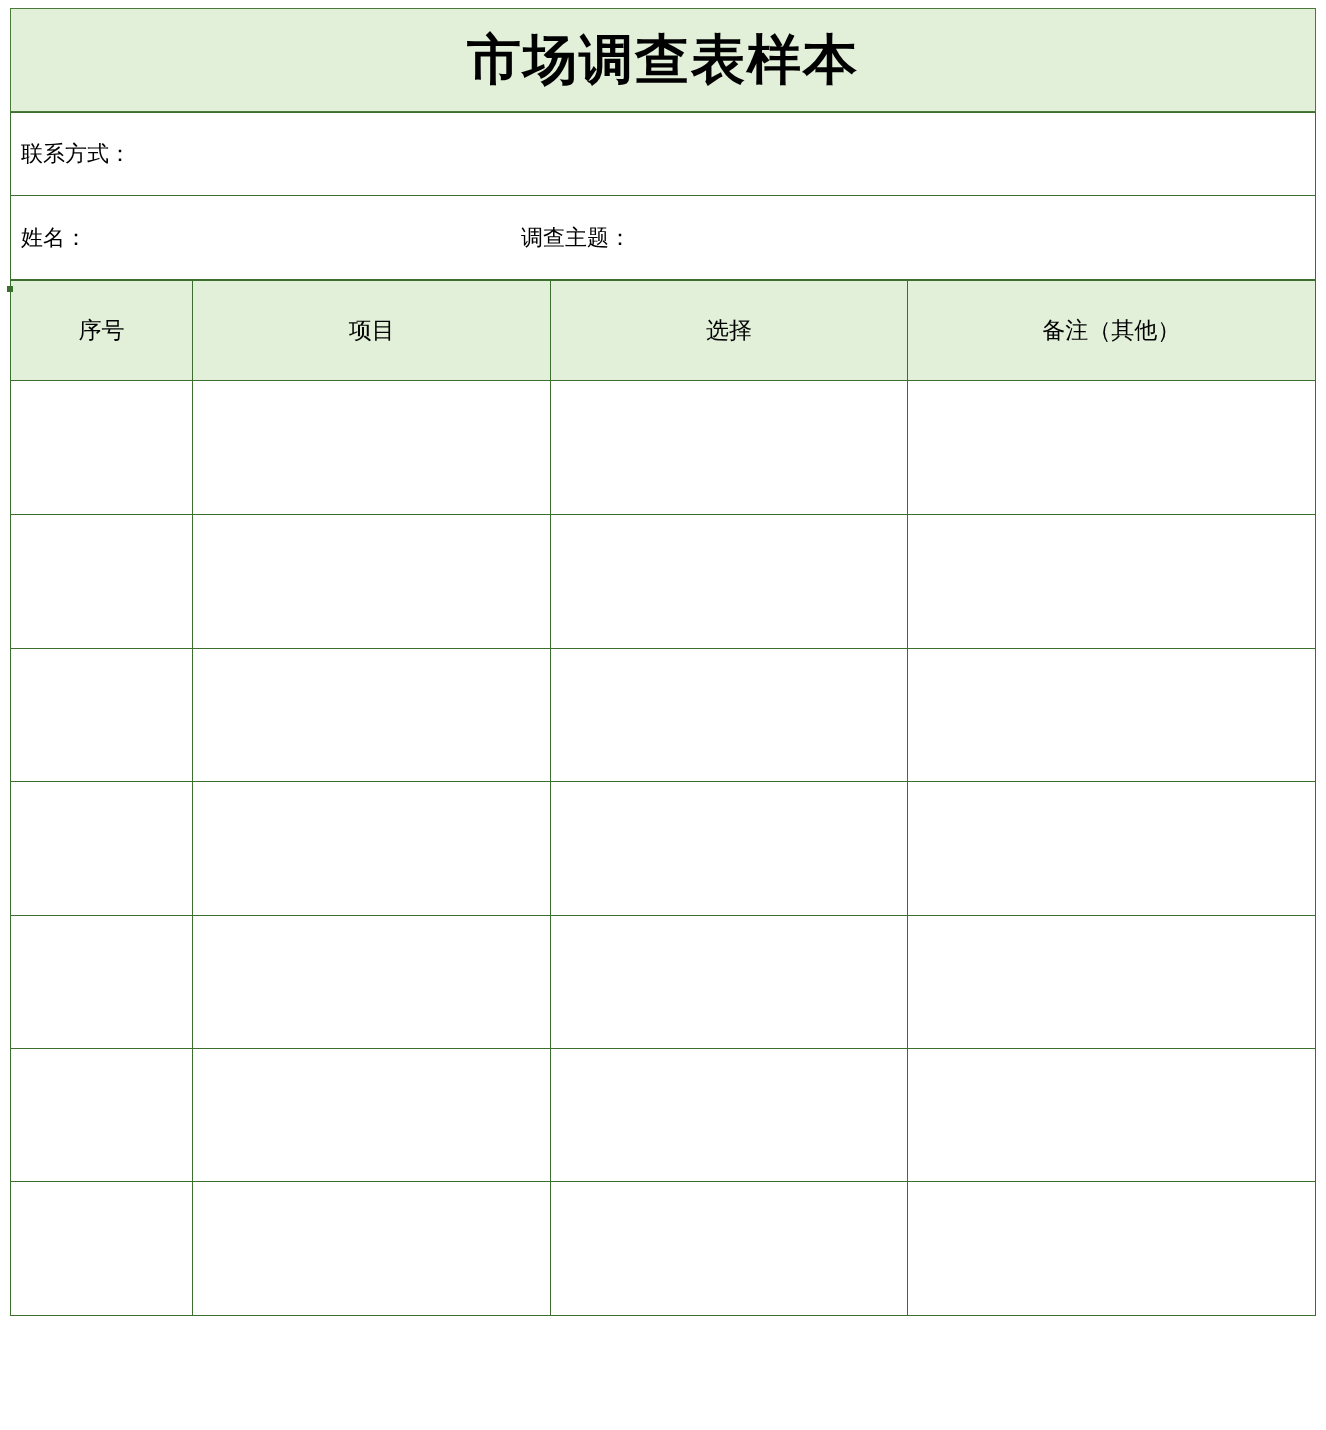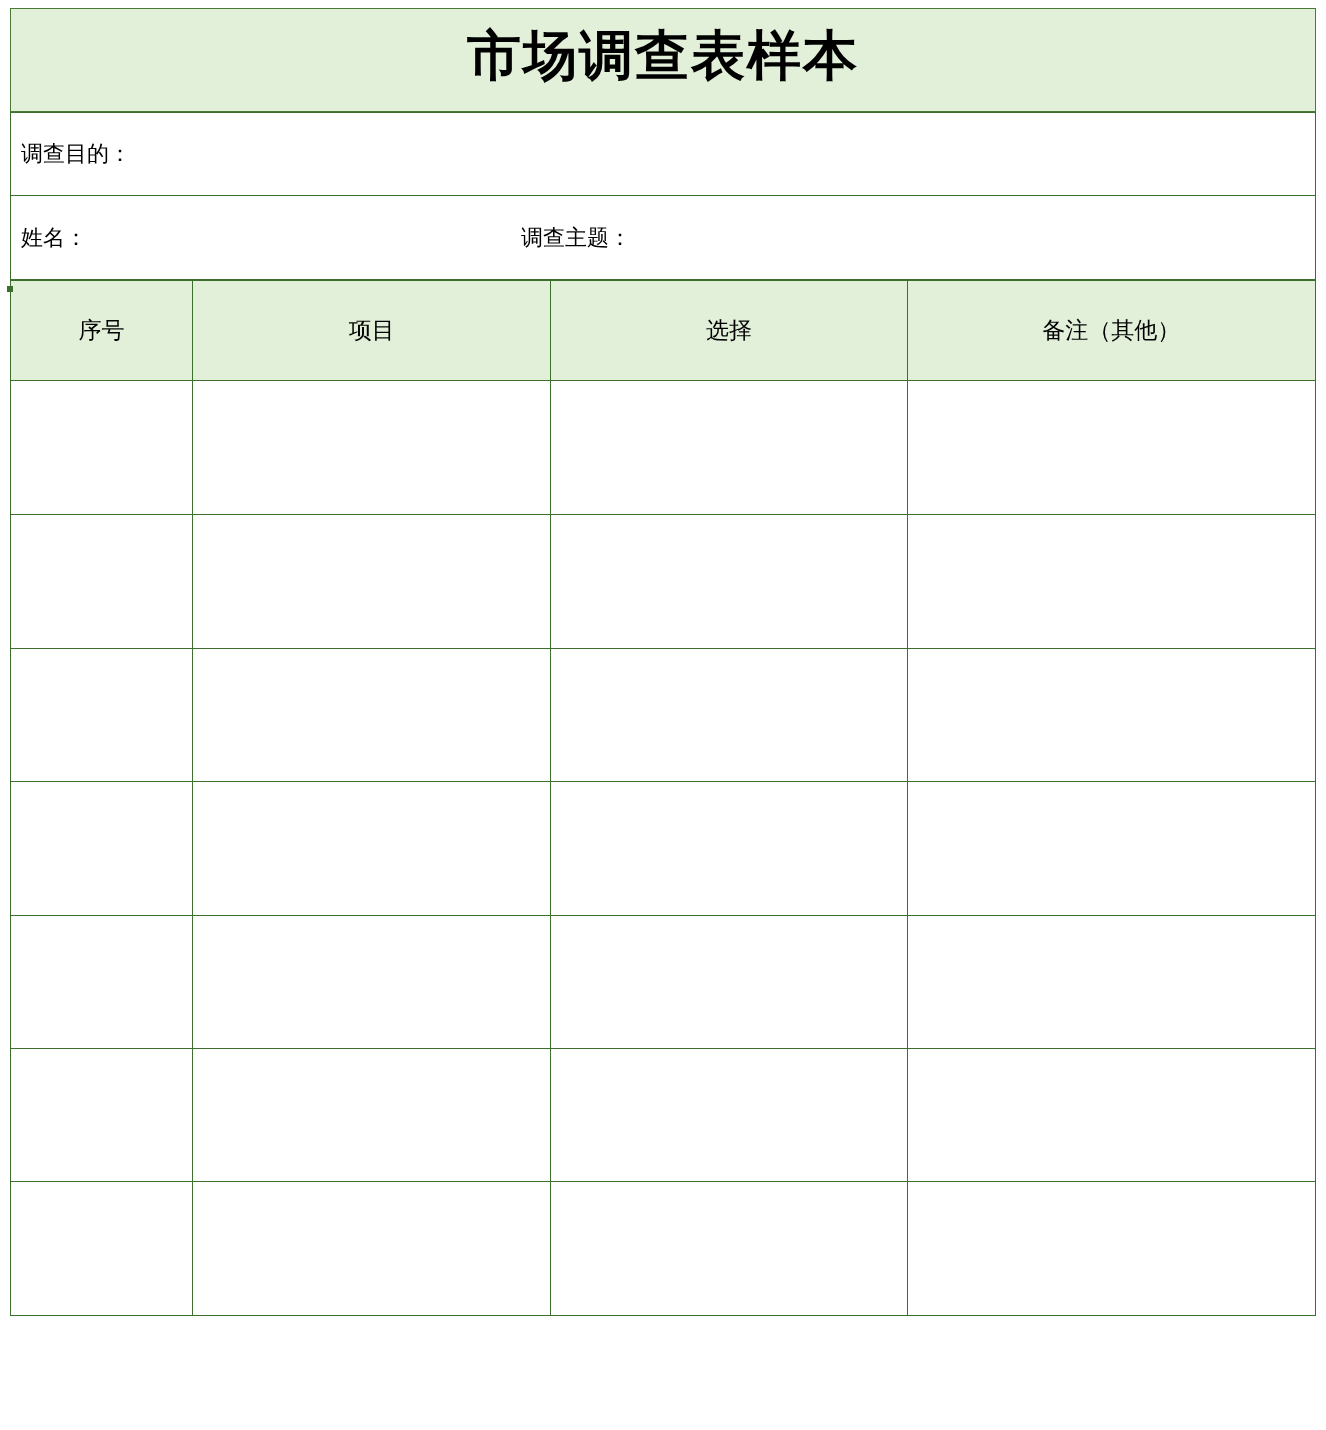--- a/index.html
+++ b/index.html
@@ -31,21 +31,21 @@
     display: flex;
     align-items: center;
     justify-content: center;
   }
   .title-text {
     font-size: 54px;
     font-weight: bold;
     letter-spacing: 2px;
     line-height: 1;
     color: #000;
-    font-family: Liberation Mono, monospace;
+    font-family: Liberation Serif, serif;
   }
 
   
   .info-row {
     box-sizing: border-box;
     border: 1px solid #3c6e2e;
     border-top: none;
     background: #ffffff;
     display: flex;
     align-items: center;
@@ -111,21 +111,21 @@
 </head>
 <body>
 
 <div class="sheet">
 
   <div class="title-bar">
     <div class="title-text">市场调查表样本</div>
   </div>
 
   <div class="info-row first row-subject">
-    <span class="info-label">调查目的：</span>
+    <span class="info-label">联系方式：</span>
   </div>
 
 
   <div class="info-row row-person">
     <span class="info-label">姓名：</span>
     <span class="info-label contact">调查主题：</span>
   </div>
 
   <table class="main">
     <colgroup>

